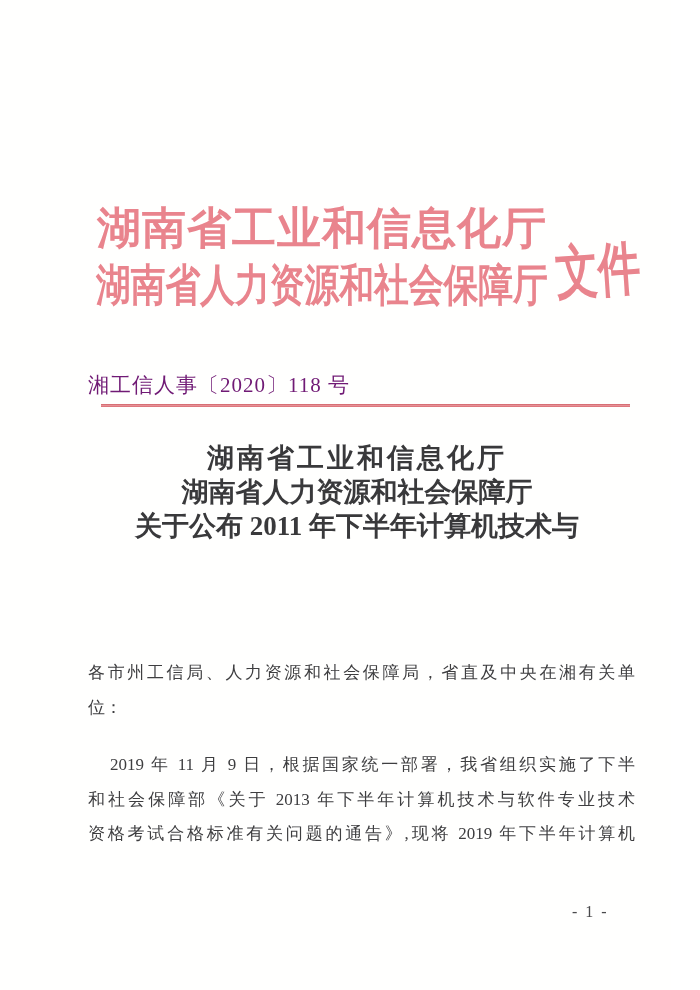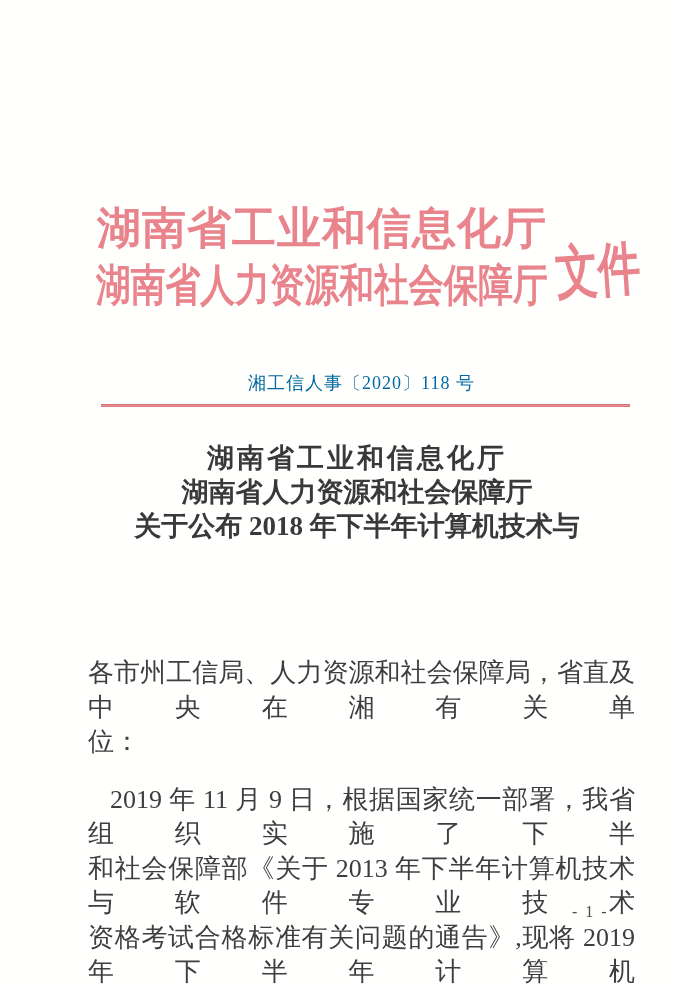--- a/index.html
+++ b/index.html
@@ -27,38 +27,38 @@
   }
   .doc-type {
     position:absolute; left:540px; top:242px;
     font-size:58px; font-weight:bold; line-height:1;
     color:#e9848d; white-space:nowrap;
     transform:rotate(-4deg) scaleX(0.73); transform-origin:50% 50%;
   }
   
   .doc-number {
     position:absolute; left:88px; top:371px; width:547px;
-    text-align:center; font-size:18px; letter-spacing:1px;
-    color:#0369a1; white-space:nowrap;
+    font-size:21px; letter-spacing:1px;
+    color:#701a75; white-space:nowrap;
   }
   .red-rule {
     position:absolute; left:101px; top:404px; width:529px; height:3px;
     background:linear-gradient(180deg,#cf5f66 0%,#e9959a 55%,#d6666d 100%);
   }
   
   .title-block {
     position:absolute; left:77px; top:441px; width:560px;
     text-align:center; color:#39393b; font-weight:bold;
     font-size:27px; line-height:34px;
   }
   .title-line.spread { letter-spacing:3px; }
   
   .body-block {
     position:absolute; left:88px; top:656px; width:547px;
-    font-size:26px; line-height:34.5px; color:#3e3e40;
+    font-size:17px; line-height:34.5px; color:#3e3e40;
     overflow:hidden;
   }
   .body-line { width:100%; }
   .jfill { text-align:justify; text-align-last:justify; }
   .indent { text-indent:22px;margin-top:23px; }
   
   .page-number {
     position:absolute; left:572px; top:903px;
     font-size:16px; letter-spacing:2px; color:#4a4a4c; white-space:nowrap;
   }
@@ -72,21 +72,21 @@
   <div class="org-line2">湖南省人力资源和社会保障厅</div>
   <div class="doc-type">文件</div>
 
   <div class="doc-number">湘工信人事〔2020〕118 号</div>
 
   <div class="red-rule"></div>
 
   <div class="title-block">
     <div class="title-line spread">湖南省工业和信息化厅</div>
     <div class="title-line">湖南省人力资源和社会保障厅</div>
-    <div class="title-line">关于公布 2018 年下半年计算机技术与</div>
+    <div class="title-line">关于公布 2011 年下半年计算机技术与</div>
   </div>
 
   <div class="body-block">
     <div class="body-line jfill">各市州工信局、人力资源和社会保障局，省直及中央在湘有关单</div>
     <div class="body-line">位：</div>
     <div class="body-line jfill indent">2019 年 11 月 9 日，根据国家统一部署，我省组织实施了下半</div>
     <div class="body-line jfill">和社会保障部《关于 2013 年下半年计算机技术与软件专业技术</div>
     <div class="body-line jfill">资格考试合格标准有关问题的通告》,现将 2019 年下半年计算机</div>
   </div>
 

